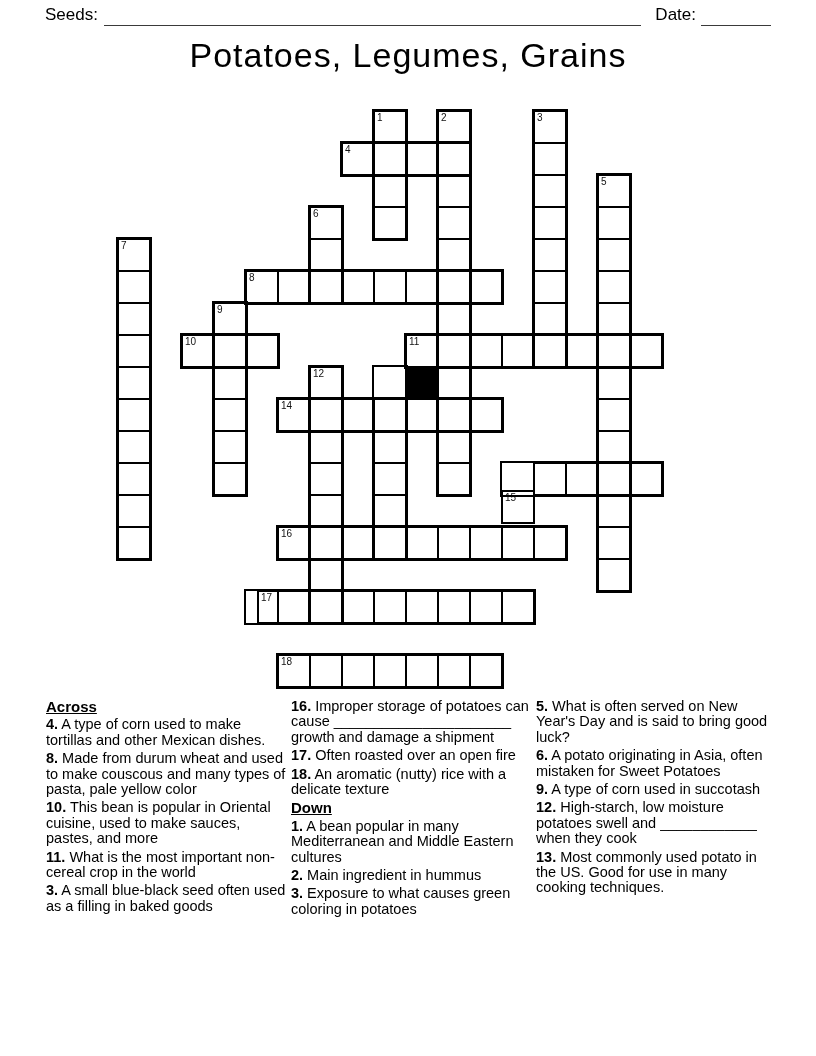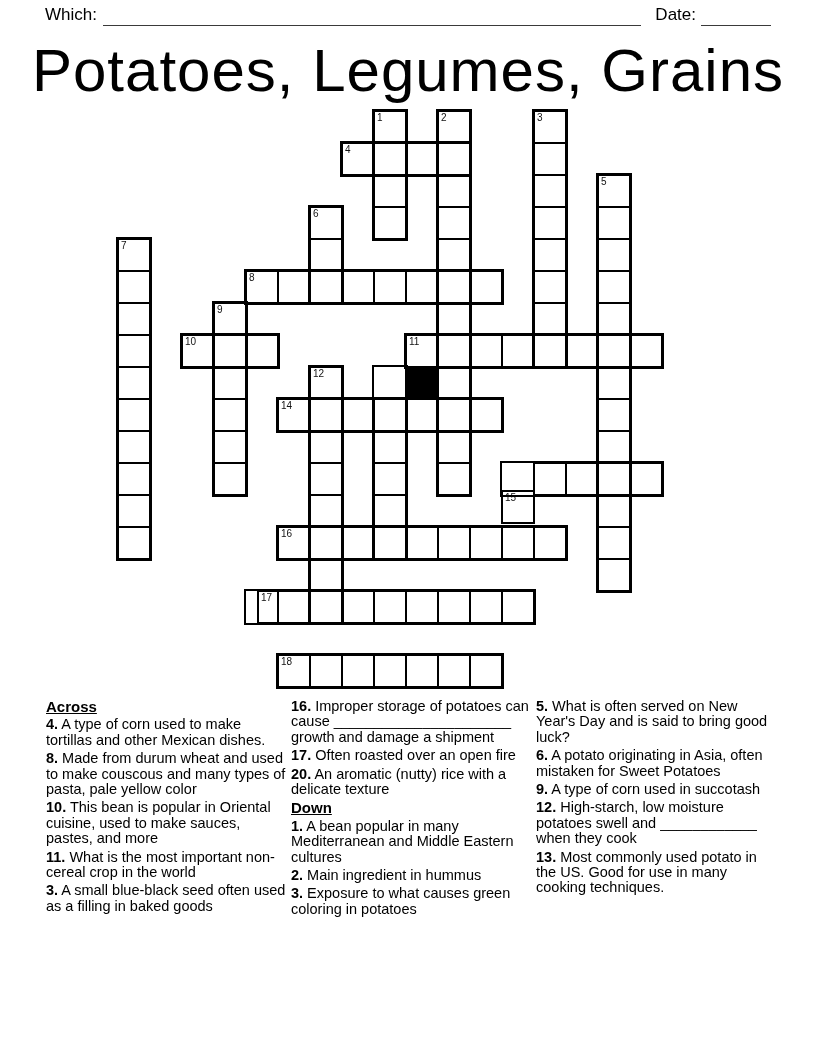--- a/index.html
+++ b/index.html
@@ -9,21 +9,21 @@
   
   .header-row{position:absolute;top:5px;left:45px;width:726px;display:flex;align-items:flex-end;font-size:17px;line-height:20px;}
   .hlabel{white-space:nowrap;padding-bottom:1px;}
   .hline{border-bottom:1.5px solid #3a3a3a;height:18px;display:inline-block;}
   .name-line{flex:1 1 auto;margin-left:6px;}
   .date-label{margin-left:14px;}
   .date-line{width:70px;margin-left:5px;}
 
   
   .title{position:absolute;top:36px;left:0;width:100%;margin:0;text-align:center;
-         font-size:60px;font-weight:400;letter-spacing:1px;}
+         font-size:34px;font-weight:400;letter-spacing:1px;}
 
   
   .grid{position:absolute;}
   .cell{position:absolute;width:34px;height:34px;box-sizing:border-box;
         border:2px solid #000;background:#fff;}
   .cell.black{background:#000;}
   .num{position:absolute;top:0;left:2px;font-size:10px;line-height:12px;color:#111;}
   .word-outline{position:absolute;box-sizing:border-box;border:2.5px solid #000;pointer-events:none;}
 
   
@@ -35,21 +35,21 @@
   .clue-heading{font-weight:bold;text-decoration:underline;font-size:15px;margin:0 0 3px 0;}
   .clue{margin:0 0 3px 0;}
   .clue b{font-weight:bold;}
 </style>
 </head>
 <body>
 
 <div class="page">
 
   <div class="header-row">
-    <span class="hlabel">Which:</span>
+    <span class="hlabel">Seeds:</span>
     <span class="hline name-line"></span>
     <span class="hlabel date-label">Date:</span>
     <span class="hline date-line"></span>
   </div>
 
   <h1 class="title">Potatoes, Legumes, Grains</h1>
 
   <div id="grid" class="grid" style="left: 118px; top: 111px;">
       <div class="cell" style="left: 255px; top: -1px;">
         <span class="num">1</span>
@@ -228,21 +228,21 @@
         <div class="clue-heading">Across</div>
         <p class="clue"><b>4.</b> A type of corn used to make tortillas and other Mexican dishes.</p>
         <p class="clue"><b>8.</b> Made from durum wheat and used to make couscous and many types of pasta, pale yellow color</p>
         <p class="clue"><b>10.</b> This bean is popular in Oriental cuisine, used to make sauces, pastes, and more</p>
         <p class="clue"><b>11.</b> What is the most important non-cereal crop in the world</p>
         <p class="clue"><b>3.</b> A small blue-black seed often used as a filling in baked goods</p>
       </div>
       <div class="clue-col c2">
         <p class="clue"><b>16.</b> Improper storage of potatoes can cause ______________________ growth and damage a shipment</p>
         <p class="clue"><b>17.</b> Often roasted over an open fire</p>
-        <p class="clue"><b>20.</b> An aromatic (nutty) rice with a delicate texture</p>
+        <p class="clue"><b>18.</b> An aromatic (nutty) rice with a delicate texture</p>
         <div class="clue-heading">Down</div>
         <p class="clue"><b>1.</b> A bean popular in many Mediterranean and Middle Eastern cultures</p>
         <p class="clue"><b>2.</b> Main ingredient in hummus</p>
         <p class="clue"><b>3.</b> Exposure to what causes green coloring in potatoes</p>
       </div>
       <div class="clue-col c3">
         <p class="clue"><b>5.</b> What is often served on New Year's Day and is said to bring good luck?</p>
         <p class="clue"><b>6.</b> A potato originating in Asia, often mistaken for Sweet Potatoes</p>
         <p class="clue"><b>9.</b> A type of corn used in succotash</p>
         <p class="clue"><b>12.</b> High-starch, low moisture potatoes swell and ____________ when they cook</p>

